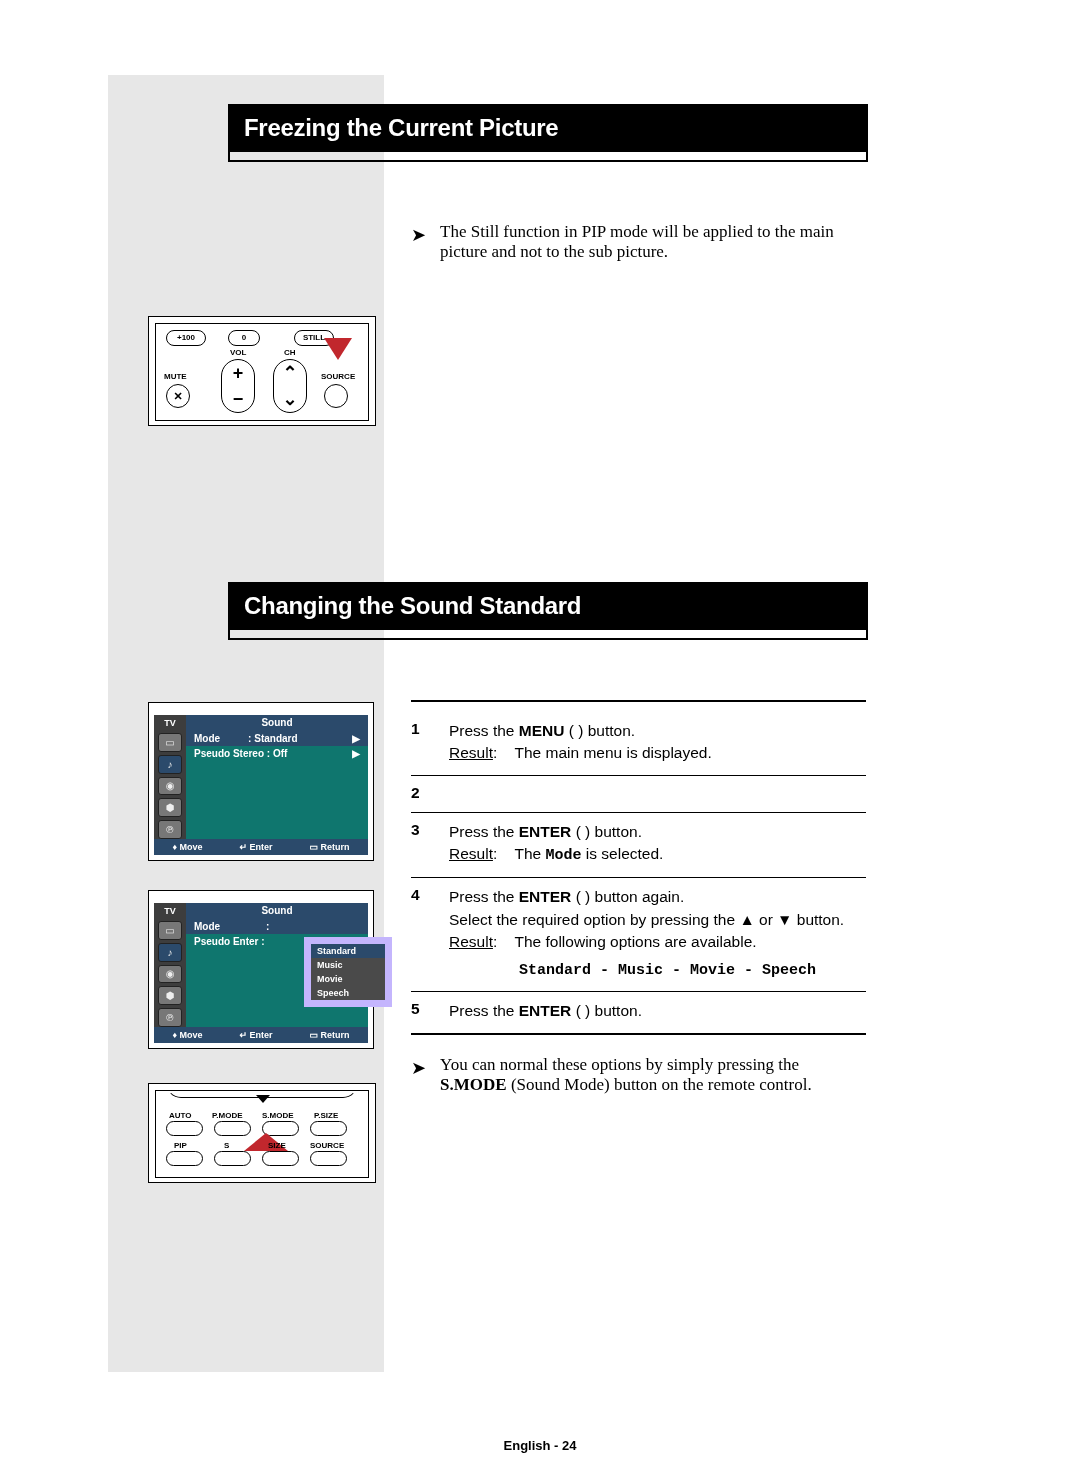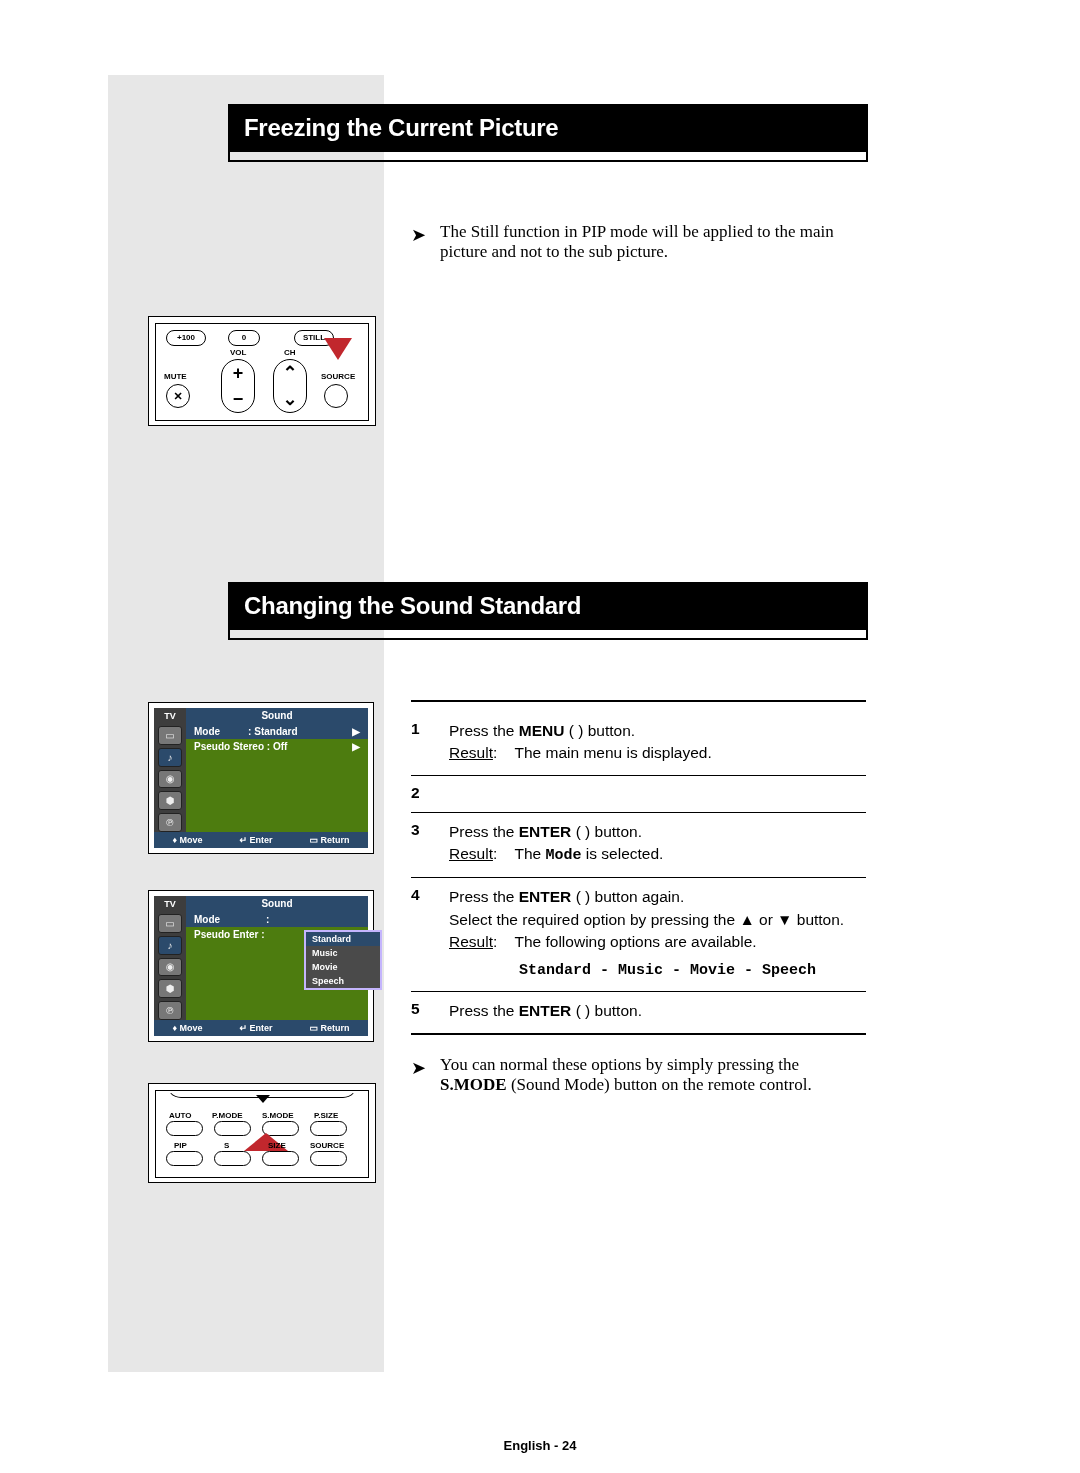--- a/index.html
+++ b/index.html
@@ -145,23 +145,24 @@
   .osd {
     position: absolute;
     width: 226px;
     border: 1px solid #000;
     background: #fff;
     padding: 5px;
     box-sizing: border-box;
     font-family: Arial, sans-serif;
   }
   .osd-inner {
-    background: #4d7c0f;
+    background: #0f766e;
     position: relative;
     min-height: 140px;
+    margin-top: 7px;
   }
   .osd-side {
     position: absolute;
     left: 0; top: 0; bottom: 16px;
     width: 32px;
     background: #3d3d3d;
     display: flex;
     flex-direction: column;
     align-items: center;
     padding-top: 3px;
@@ -218,21 +219,21 @@
     display: flex;
     justify-content: space-around;
     align-items: center;
   }
   .sub-popup {
     position: absolute;
     left: 118px;
     top: 18px;
     width: 74px;
     background: #4a4a4a;
-    border: 2px solid #c4b5fd;
+    border: 7px solid #c4b5fd;
   }
   .sub-popup div {
     color: #fff;
     font-size: 9px;
     font-weight: bold;
     padding: 2px 6px;
   }
   .sub-popup div.hl { background: #2b4a6b; }
 
   

